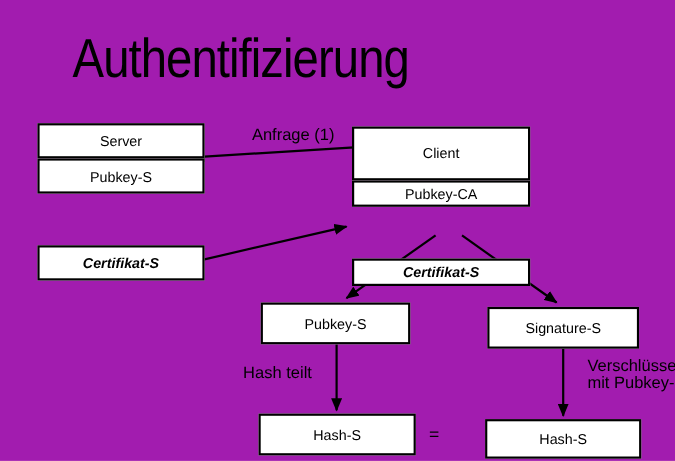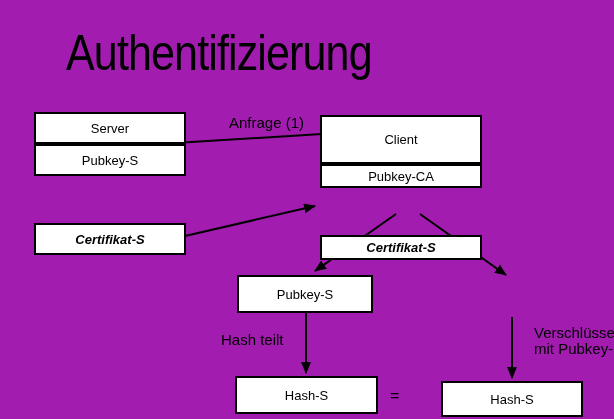--- a/index.html
+++ b/index.html
@@ -100,20 +100,21 @@
     <div class="row row-3 em">Certifikat-S</div>
   </div>
 
   <div class="stack client-stack">
     <div class="row row-0">Client</div>
     <div class="row row-1">Pubkey-CA</div>
     <div class="row row-2 em">Certifikat-S</div>
   </div>
 
   <div class="node node-pubkey">Pubkey-S</div>
+  <div class="node node-signature">Signature-S</div>
   <div class="node node-hash-left">Hash-S</div>
   <div class="node node-hash-right">Hash-S</div>
 
   <div class="lbl lbl-anfrage">Anfrage (1)</div>
   <div class="lbl lbl-hash">Hash teilt</div>
   <div class="lbl lbl-versch">
     <div>Verschlüsseln</div>
     <div>mit Pubkey-CA</div>
   </div>
   <div class="lbl lbl-equals">=</div>

